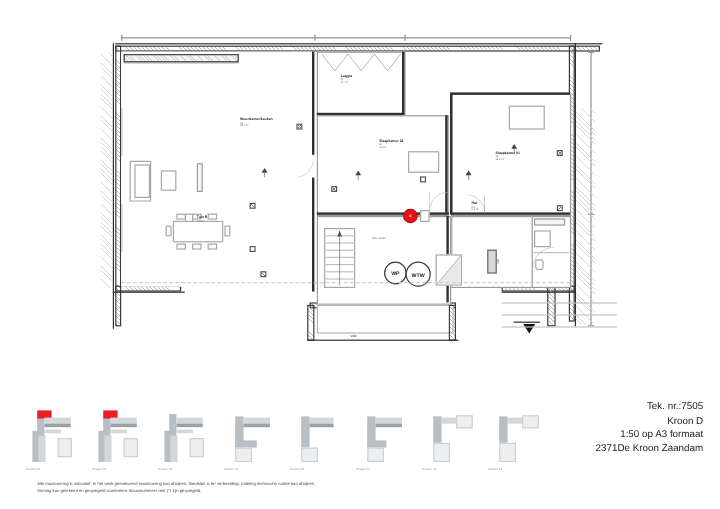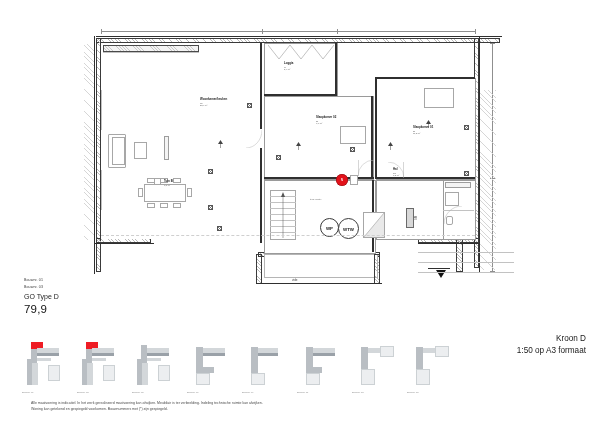--- a/index.html
+++ b/index.html
@@ -325,30 +325,26 @@
     <div class="abs" style="left:13px;top:205px;width:374px;height:0;border-top:0.5px dashed #cfcfcf;"></div>
 
     <div class="abs" style="left:392px;top:60px;width:16px;height:180px;background:repeating-linear-gradient(45deg,#d6d6d6 0 0.4px,transparent 0.4px 2.6px);"></div>
     <div class="abs" style="left:-4px;top:14px;width:10px;height:196px;background:repeating-linear-gradient(45deg,#d6d6d6 0 0.4px,transparent 0.4px 2.6px);"></div>
 
     <div class="hair" style="left:330px;top:222px;width:96px;height:0.5px;"></div>
     <div class="hair" style="left:330px;top:232px;width:96px;height:0.5px;"></div>
     <div class="hair" style="left:330px;top:242px;width:96px;height:0.5px;"></div>
   </div>
 
-  <div id="info-left">
-    <div class="bn">Bouwnr. 01</div>
-    <div class="bn">Bouwnr. 03</div>
-    <div class="go">GO Type D</div>
-    <div class="area">79,9</div>
-  </div>
 
   <div id="info-right">
+    <div>Tek. nr.:7505</div>
     <div>Kroon D</div>
     <div>1:50 op A3 formaat</div>
+    <div>2371De Kroon Zaandam</div>
   </div>
 
   <div id="thumbstrip">
 
     <div class="thumb" style="left:0px;">
       <div class="tred" style="left:9px;top:1px;width:12px;height:7px;"></div>
       <div class="tpart" style="left:9px;top:8px;width:6px;height:36px;"></div>
       <div class="tpart lite" style="left:15px;top:7px;width:22px;height:5px;"></div>
       <div class="tpart dark" style="left:15px;top:12px;width:22px;height:3px;"></div>
       <div class="tpart lite" style="left:15px;top:17px;width:14px;height:3px;"></div>

